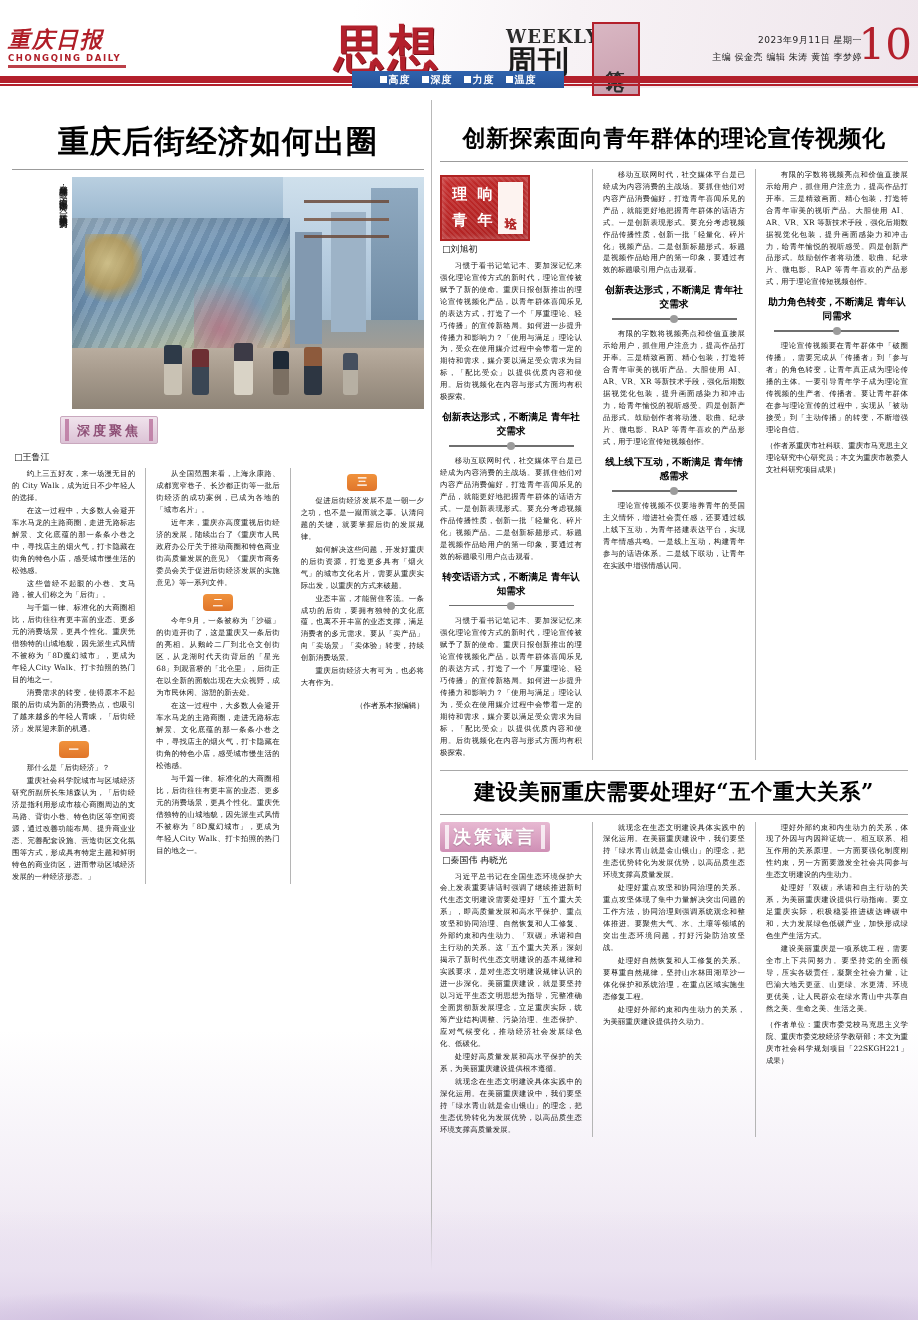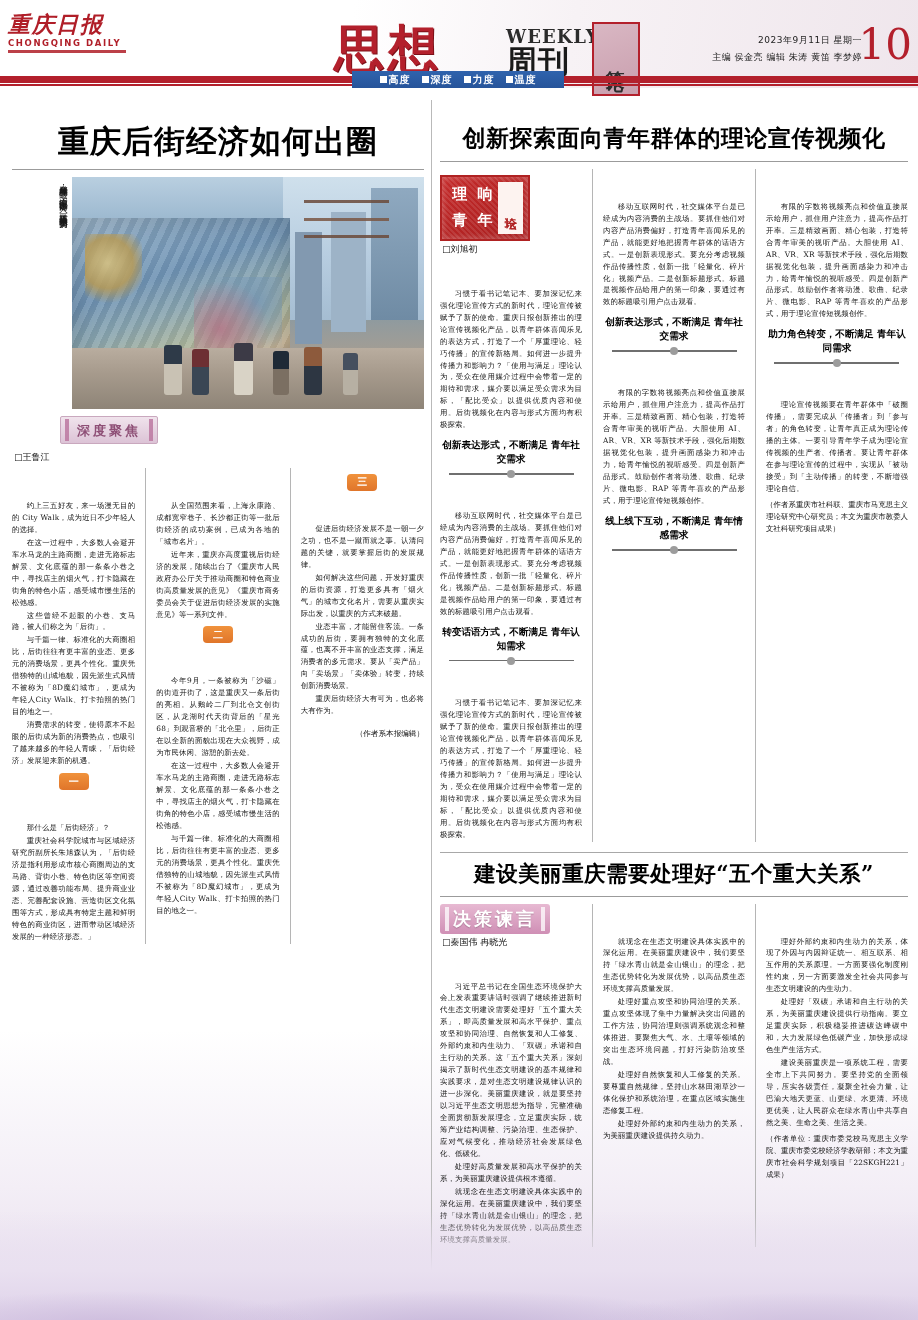--- a/index.html
+++ b/index.html
@@ -29,21 +29,21 @@
       radial-gradient(ellipse 380px 55px at 50% 115%,#c6b6d9 0%,rgba(198,182,217,0) 70%),
       radial-gradient(ellipse 320px 48px at 88% 110%,#cfc0de 0%,rgba(207,192,222,0) 70%);
   }
 
   
   #masthead{position:relative;height:88px;width:918px;}
   .mast-bg{
     position:absolute;inset:0;
     background:linear-gradient(100deg,#ffffff 0%,#ffffff 38%,#f7f2f5 62%,#efe6ec 100%);
   }
-  .logo-block{position:absolute;left:8px;top:13px;width:150px;text-align:left;}
+  .logo-block{position:absolute;left:8px;top:28px;width:150px;text-align:left;}
   .logo-cn{
     font-family:"DejaVu Serif","Liberation Serif",serif;
     font-size:22px;font-weight:700;color:#b01e28;letter-spacing:2px;
     font-style:italic;line-height:1;
   }
   .logo-en{
     font-size:8.5px;color:#b01e28;letter-spacing:1.6px;margin-top:3px;font-weight:700;
   }
   .logo-rule{height:3px;background:#b01e28;margin-top:2px;width:118px;opacity:.85;}
 
@@ -195,21 +195,20 @@
 
   .cols-3{display:flex;gap:10px;margin-top:3px;}
   .cols-3 > .col{width:calc((412px - 20px)/3);}
   .sep-v{width:1px;background:#b5b5b5;}
 
   .bodytext{
     font-family:"DejaVu Serif","Liberation Serif",serif;
     font-size:7.4px;line-height:1.62;color:#151515;
     text-align:justify;text-justify:inter-character;
     letter-spacing:.15px;
-    margin-top:32px;
   }
   .bodytext p{margin:0 0 1px;text-indent:2em;}
 
   .secnum{
     width:30px;height:17px;margin:6px auto 4px;
     background:linear-gradient(180deg,#f0923c,#e0752a);
     border-radius:4px;color:#fff;
     font-family:"DejaVu Serif","Liberation Serif",serif;
     font-size:10px;font-weight:700;
     display:flex;align-items:center;justify-content:center;
@@ -480,20 +479,23 @@
             </div>
             <div class="bodytext">
               <p>有限的字数将视频亮点和价值直接展示给用户，抓住用户注意力，提高作品打开率。三是精致画面、精心包装，打造符合青年审美的视听产品。大胆使用 AI、AR、VR、XR 等新技术手段，强化后期数据视觉化包装，提升画面感染力和冲击力，给青年愉悦的视听感受。四是创新产品形式。鼓励创作者将动漫、歌曲、纪录片、微电影、RAP 等青年喜欢的产品形式，用于理论宣传短视频创作。</p>
             </div>
             <div class="subhead">线上线下互动，不断满足
 青年情感需求</div>
             <div class="subhead-rule">
               <div class="ln"></div>
               <div class="dot"></div>
             </div>
+            <div class="bodytext">
+              <p>理论宣传视频不仅要培养青年的受国主义情怀，增进社会责任感，还要通过线上线下互动，为青年搭建表达平台，实现青年情感共鸣。一是线上互动，构建青年参与的话语体系。二是线下联动，让青年在实践中增强情感认同。</p>
+            </div>
           </div>
 
           <div class="sep-v"></div>
 
           <div class="col">
             <div class="bodytext">
               <p>有限的字数将视频亮点和价值直接展示给用户，抓住用户注意力，提高作品打开率。三是精致画面、精心包装，打造符合青年审美的视听产品。大胆使用 AI、AR、VR、XR 等新技术手段，强化后期数据视觉化包装，提升画面感染力和冲击力，给青年愉悦的视听感受。四是创新产品形式。鼓励创作者将动漫、歌曲、纪录片、微电影、RAP 等青年喜欢的产品形式，用于理论宣传短视频创作。</p>
             </div>
             <div class="subhead">助力角色转变，不断满足
 青年认同需求</div>

